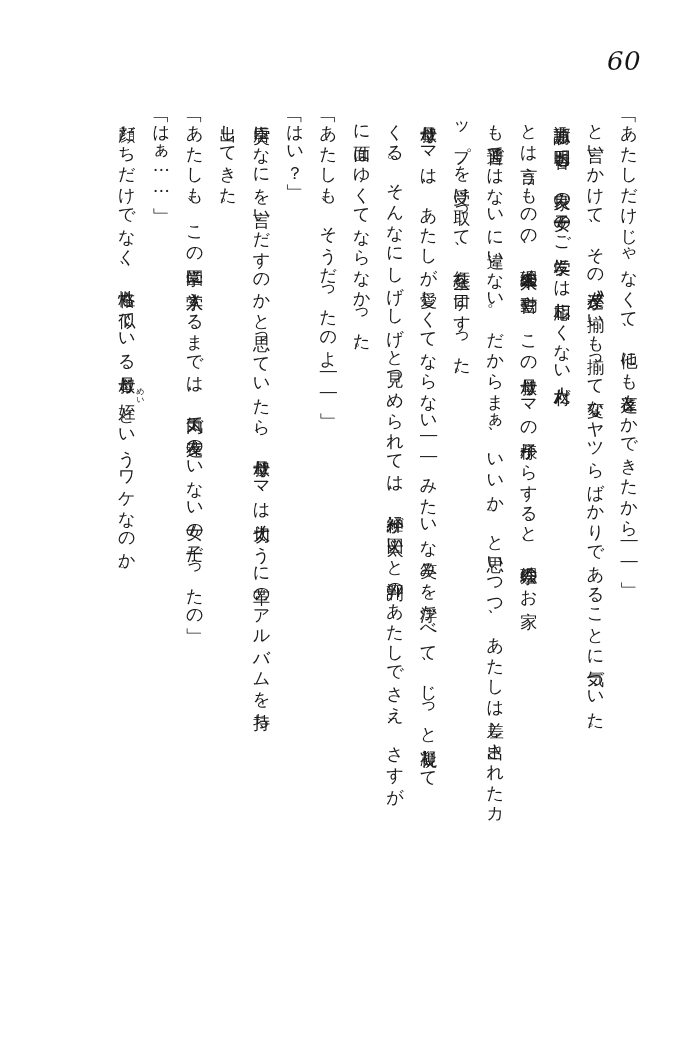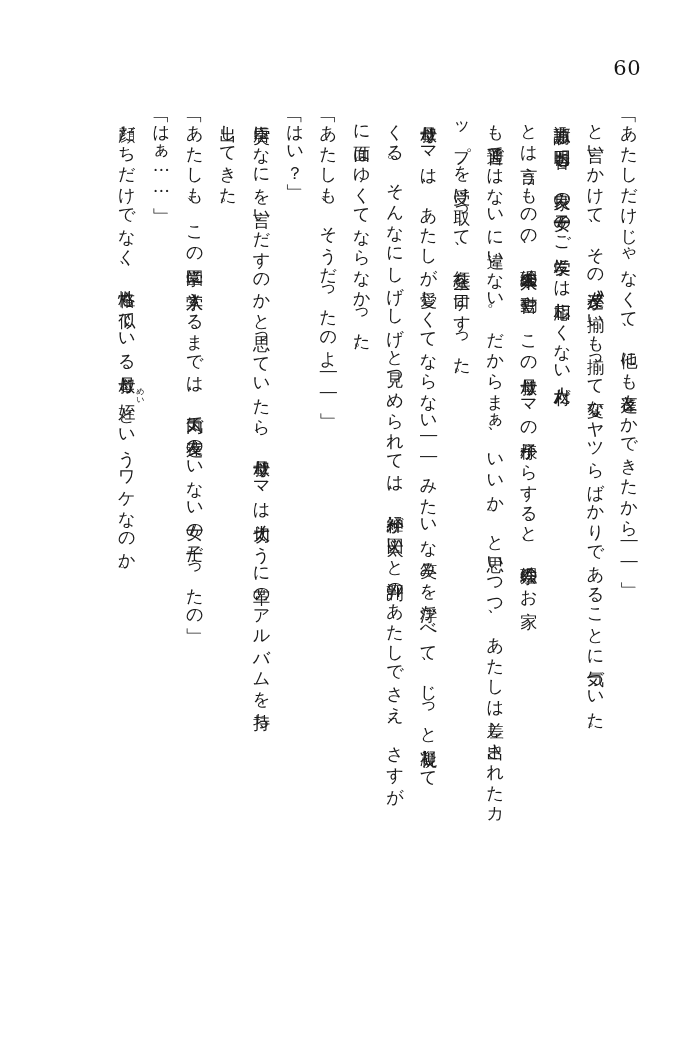--- a/index.html
+++ b/index.html
@@ -11,26 +11,27 @@
     position: relative;
     width: 697px;
     height: 1050px;
     background: #ffffff;
     overflow: hidden;
     font-family: "DejaVu Serif", "Liberation Serif", serif;
     color: #1a1a1a;
   }
   .page-number {
     position: absolute;
-    top: 56px;
+    top: 46px;
     right: 56px;
-    font-size: 21px;
+    font-size: 26px;
     font-family: "DejaVu Serif", "Liberation Serif", serif;
     letter-spacing: 0.5px;
     color: #151515;
+    font-style: italic;
   }
   .body-text {
     position: absolute;
     top: 112px;
     right: 52px;
     left: 52px;
     bottom: 52px;
     writing-mode: vertical-rl;
     text-orientation: upright;
     -webkit-writing-mode: vertical-rl;

